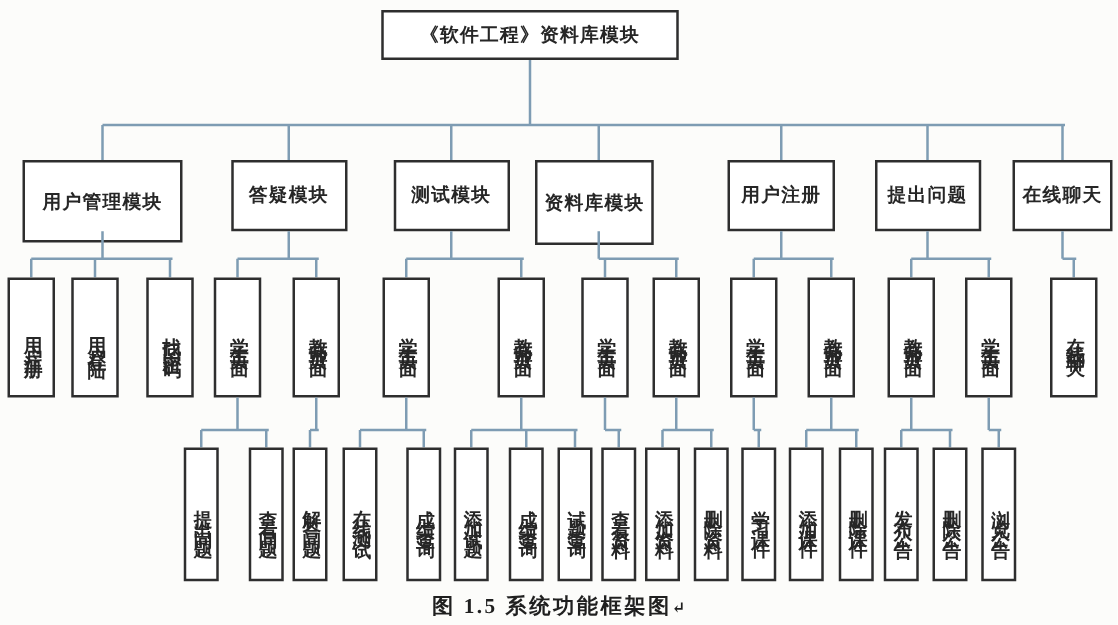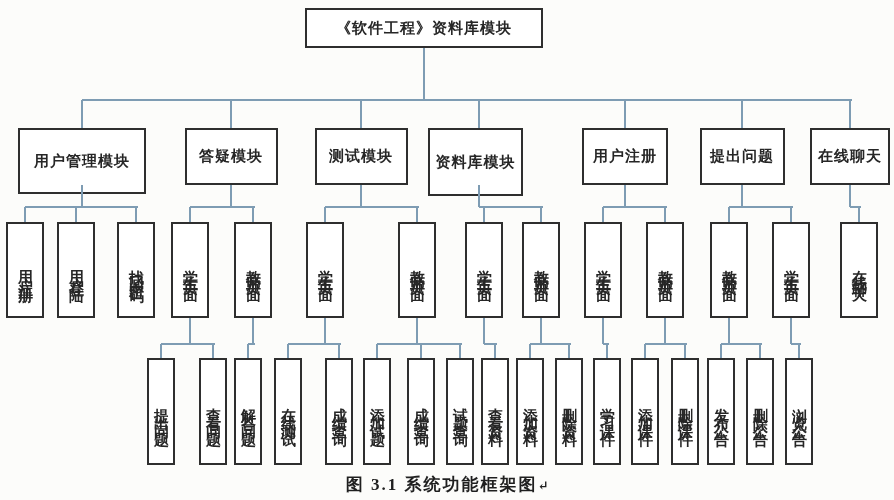--- a/index.html
+++ b/index.html
@@ -221,14 +221,14 @@
       <div class="node h" style="left: 810px; top: 128px; width: 80px; height: 57px;">
         <span class="label">在线聊天</span>
       </div>
       <div class="line" style="left: 849px; top: 185px; width: 2px; height: 22px;"></div>
       <div class="line" style="left: 850px; top: 206px; width: 11px; height: 2px;"></div>
       <div class="line" style="left: 858px; top: 207px; width: 2px; height: 15px;"></div>
       <div class="node v" style="left: 840px; top: 222px; width: 38px; height: 96px;">
         <span class="label">在线聊天</span>
       </div>
     </div>
-  <div id="caption"><span>图 3.1 系统功能框架图</span><span class="ret">↵</span></div>
+  <div id="caption"><span>图 1.5 系统功能框架图</span><span class="ret">↵</span></div>
 </div>
 
 </body></html>

